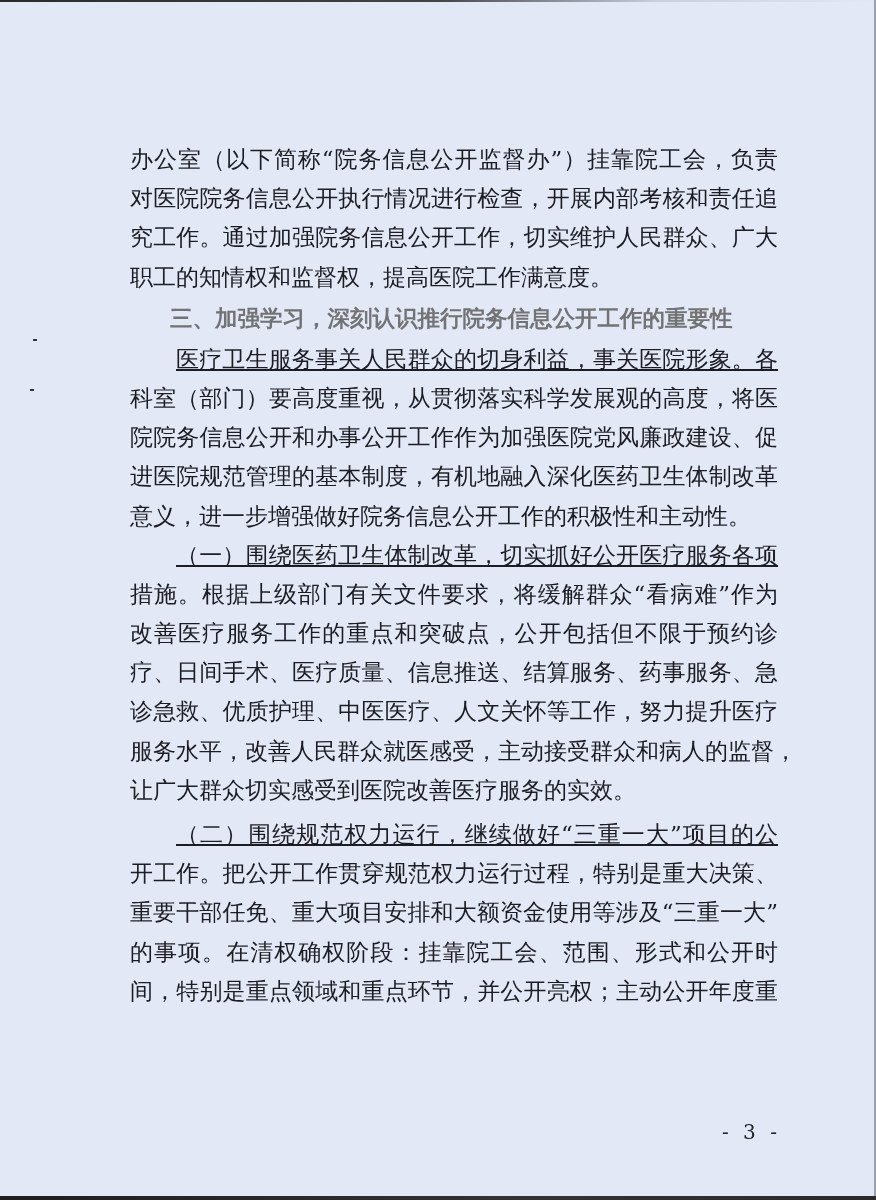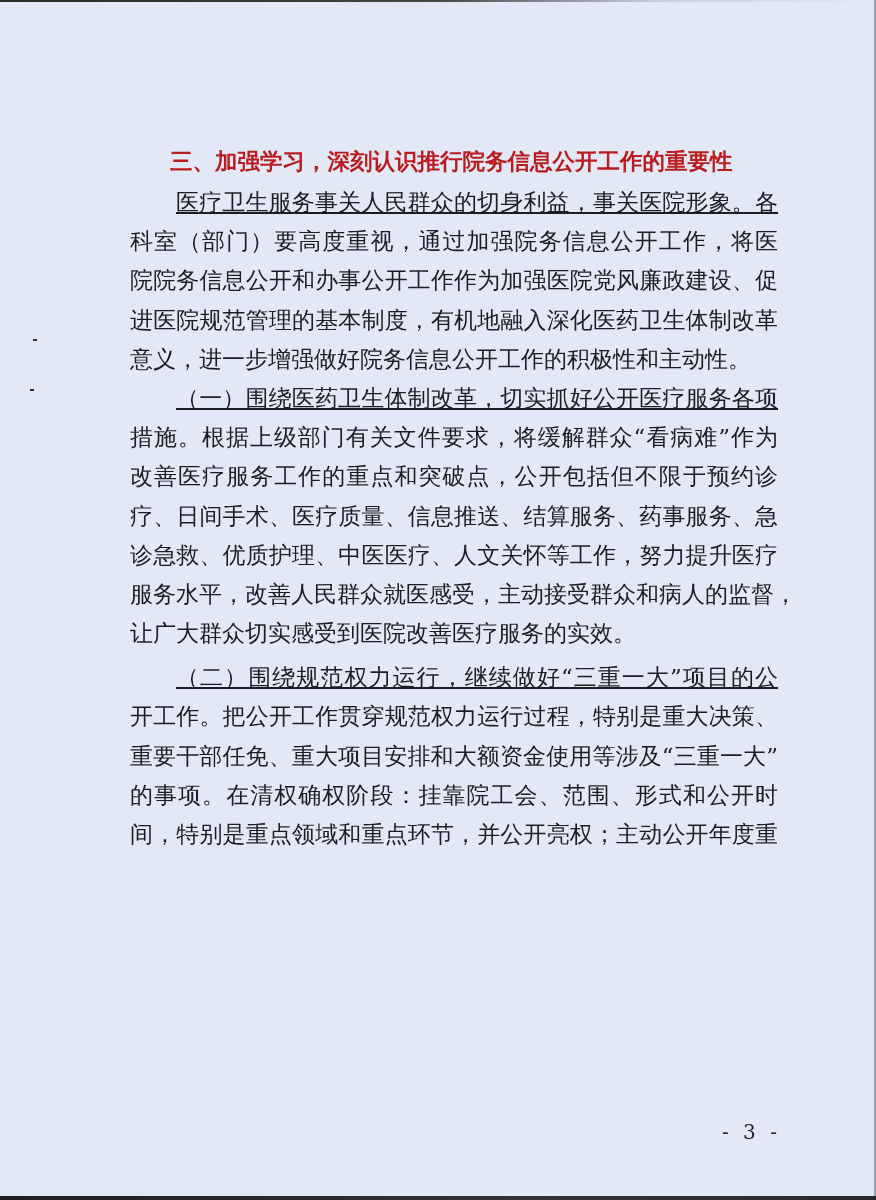--- a/index.html
+++ b/index.html
@@ -61,21 +61,21 @@
       text-decoration: underline;
     }
     .heading {
       height: 43px;
       line-height: 43px;
       font-family: "DejaVu Sans", "Liberation Sans", sans-serif;
       font-weight: bold;
       font-size: 22.5px;
       padding-left: 40px;
       white-space: nowrap;
-      color: #b91c1c;
+      color: #737373;
     }
     .page-number {
       position: absolute;
       left: 722px;
       top: 1120px;
       font-size: 20px;
       font-family: "DejaVu Serif", "Liberation Serif", serif;
       color: #222;
       letter-spacing: 4px;
     }
@@ -84,26 +84,32 @@
 <body>
 
 <div class="top-edge"></div>
 <div class="right-edge"></div>
 <div class="bottom-edge"></div>
 <div class="margin-mark" style="left:33px; top:339px;"></div>
 <div class="margin-mark" style="left:30px; top:389px;"></div>
 
 <div class="content">
 
+  <div>
+    <div class="line">办公室（以下简称“院务信息公开监督办”）挂靠院工会，负责</div>
+    <div class="line">对医院院务信息公开执行情况进行检查，开展内部考核和责任追</div>
+    <div class="line">究工作。通过加强院务信息公开工作，切实维护人民群众、广大</div>
+    <div class="line last">职工的知情权和监督权，提高医院工作满意度。</div>
+  </div>
 
   <div class="heading">三、加强学习，深刻认识推行院务信息公开工作的重要性</div>
 
   <div>
     <div class="line indent">医疗卫生服务事关人民群众的切身利益，事关医院形象。各</div>
-    <div class="line">科室（部门）要高度重视，通过加强院务信息公开工作，将医</div>
+    <div class="line">科室（部门）要高度重视，从贯彻落实科学发展观的高度，将医</div>
     <div class="line">院院务信息公开和办事公开工作作为加强医院党风廉政建设、促</div>
     <div class="line">进医院规范管理的基本制度，有机地融入深化医药卫生体制改革</div>
     <div class="line last">意义，进一步增强做好院务信息公开工作的积极性和主动性。</div>
   </div>
 
 
   <div>
     <div class="line indent">（一）围绕医药卫生体制改革，切实抓好公开医疗服务各项</div>
     <div class="line">措施。根据上级部门有关文件要求，将缓解群众“看病难”作为</div>
     <div class="line">改善医疗服务工作的重点和突破点，公开包括但不限于预约诊</div>

